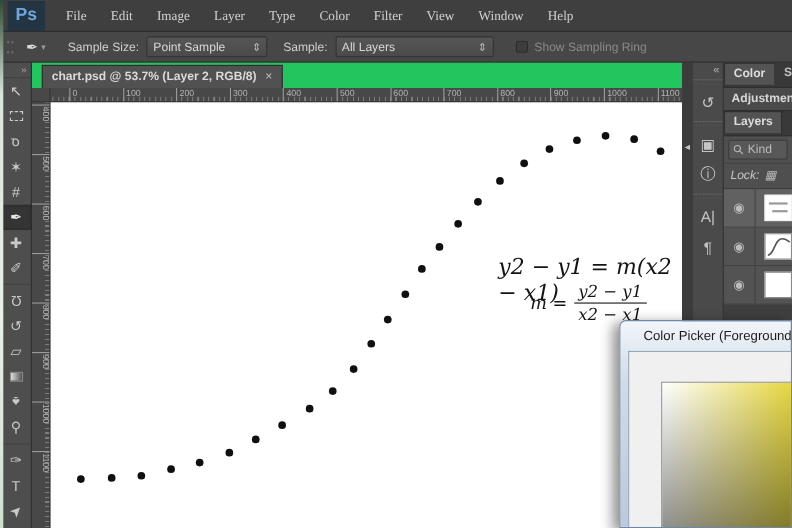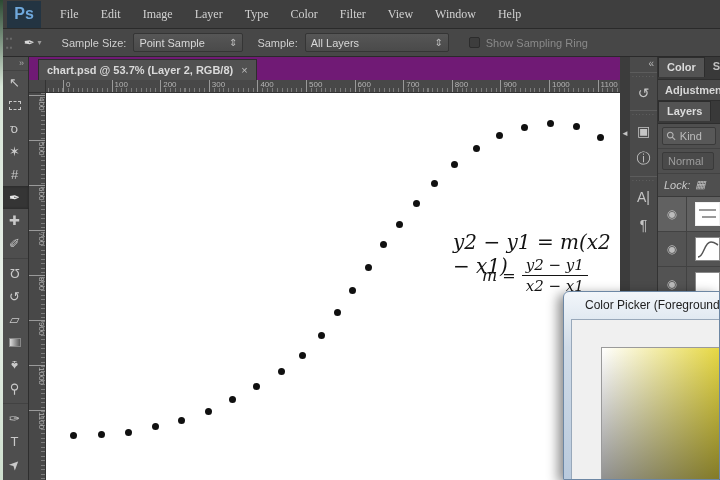--- a/index.html
+++ b/index.html
@@ -31,21 +31,21 @@
   .tool { width:29px; height:23px; display:flex; align-items:center; justify-content:center; color:#c9c9c9; font-size:13px; }
   .tool.active { background:#353535; box-shadow:inset 0 0 3px #222; color:#e8e8e8; }
   .tool .rot180 { display:inline-block; transform:rotate(180deg); }
   .tool .rotm45 { display:inline-block; transform:rotate(-45deg); }
   .tool .flipx { display:inline-block; transform:scaleX(-1); }
   .tool .boxsel { width:12px; height:9px; border:1px dashed #c9c9c9; }
   .tool .gradbox { width:12px; height:9px; background:linear-gradient(90deg,#ddd,#555); border:1px solid #888; }
   .tool-sep { height:4px; border-bottom:1px solid #424242; margin-bottom:3px; }
 
   
-  #tabbar { left:29px; top:57px; width:591px; height:23px; background:#701a75; display:flex; align-items:flex-end; }
+  #tabbar { left:29px; top:57px; width:591px; height:23px; background:#22c55e; display:flex; align-items:flex-end; }
   #doc-tab { margin-left:9px; height:21px; background:#515151; border:1px solid #2d2d2d; border-bottom:none; display:flex; align-items:center; gap:8px; padding:0 8px; font-size:11px; color:#dadada; font-weight:bold; }
   #tab-close { color:#bdbdbd; font-weight:normal; font-size:11px; }
 
   
   #ruler-corner { left:29px; top:80px; width:17px; height:13px; background:#484848; border-right:1px solid #333; border-bottom:1px solid #333; }
   #hruler { left:46px; top:80px; width:574px; height:13px; background:#484848; border-bottom:1px solid #333; overflow:hidden; font-size:8px; color:#b4b4b4; }
   #hruler .minor { position:absolute; left:0; bottom:0; width:100%; height:4px;
      background-image:repeating-linear-gradient(90deg,#7d7d7d 0 1px, transparent 1px 4.86px); background-position-x:17px; }
   .htick { position:absolute; top:0; height:13px; border-left:1px solid #9a9a9a; padding-left:2px; }
   #vruler { left:29px; top:93px; width:17px; height:387px; background:#484848; border-right:1px solid #333; overflow:hidden; font-size:8px; color:#b4b4b4; }
@@ -307,25 +307,20 @@
     <span class="ptab active">Layers</span>
     <span class="ptab partial">C</span>
   </div>
   <div id="layers-body">
     <div class="panel-row">
       <div class="kind-dd">
         <span class="mag">⚲</span>
         <span>Kind</span>
       </div>
     </div>
-    <div class="panel-row">
-      <div class="blend-dd">
-        <span>Normal</span>
-      </div>
-    </div>
     <div class="lock-row">
       <span>Lock:</span>
       <span class="lock-ico">▦</span>
     </div>
     <div id="layer-rows">
         <div class="layer-row selected">
           <div class="eye-cell">
             <span class="eye">◉</span>
           </div>
           <div class="thumb sel">

